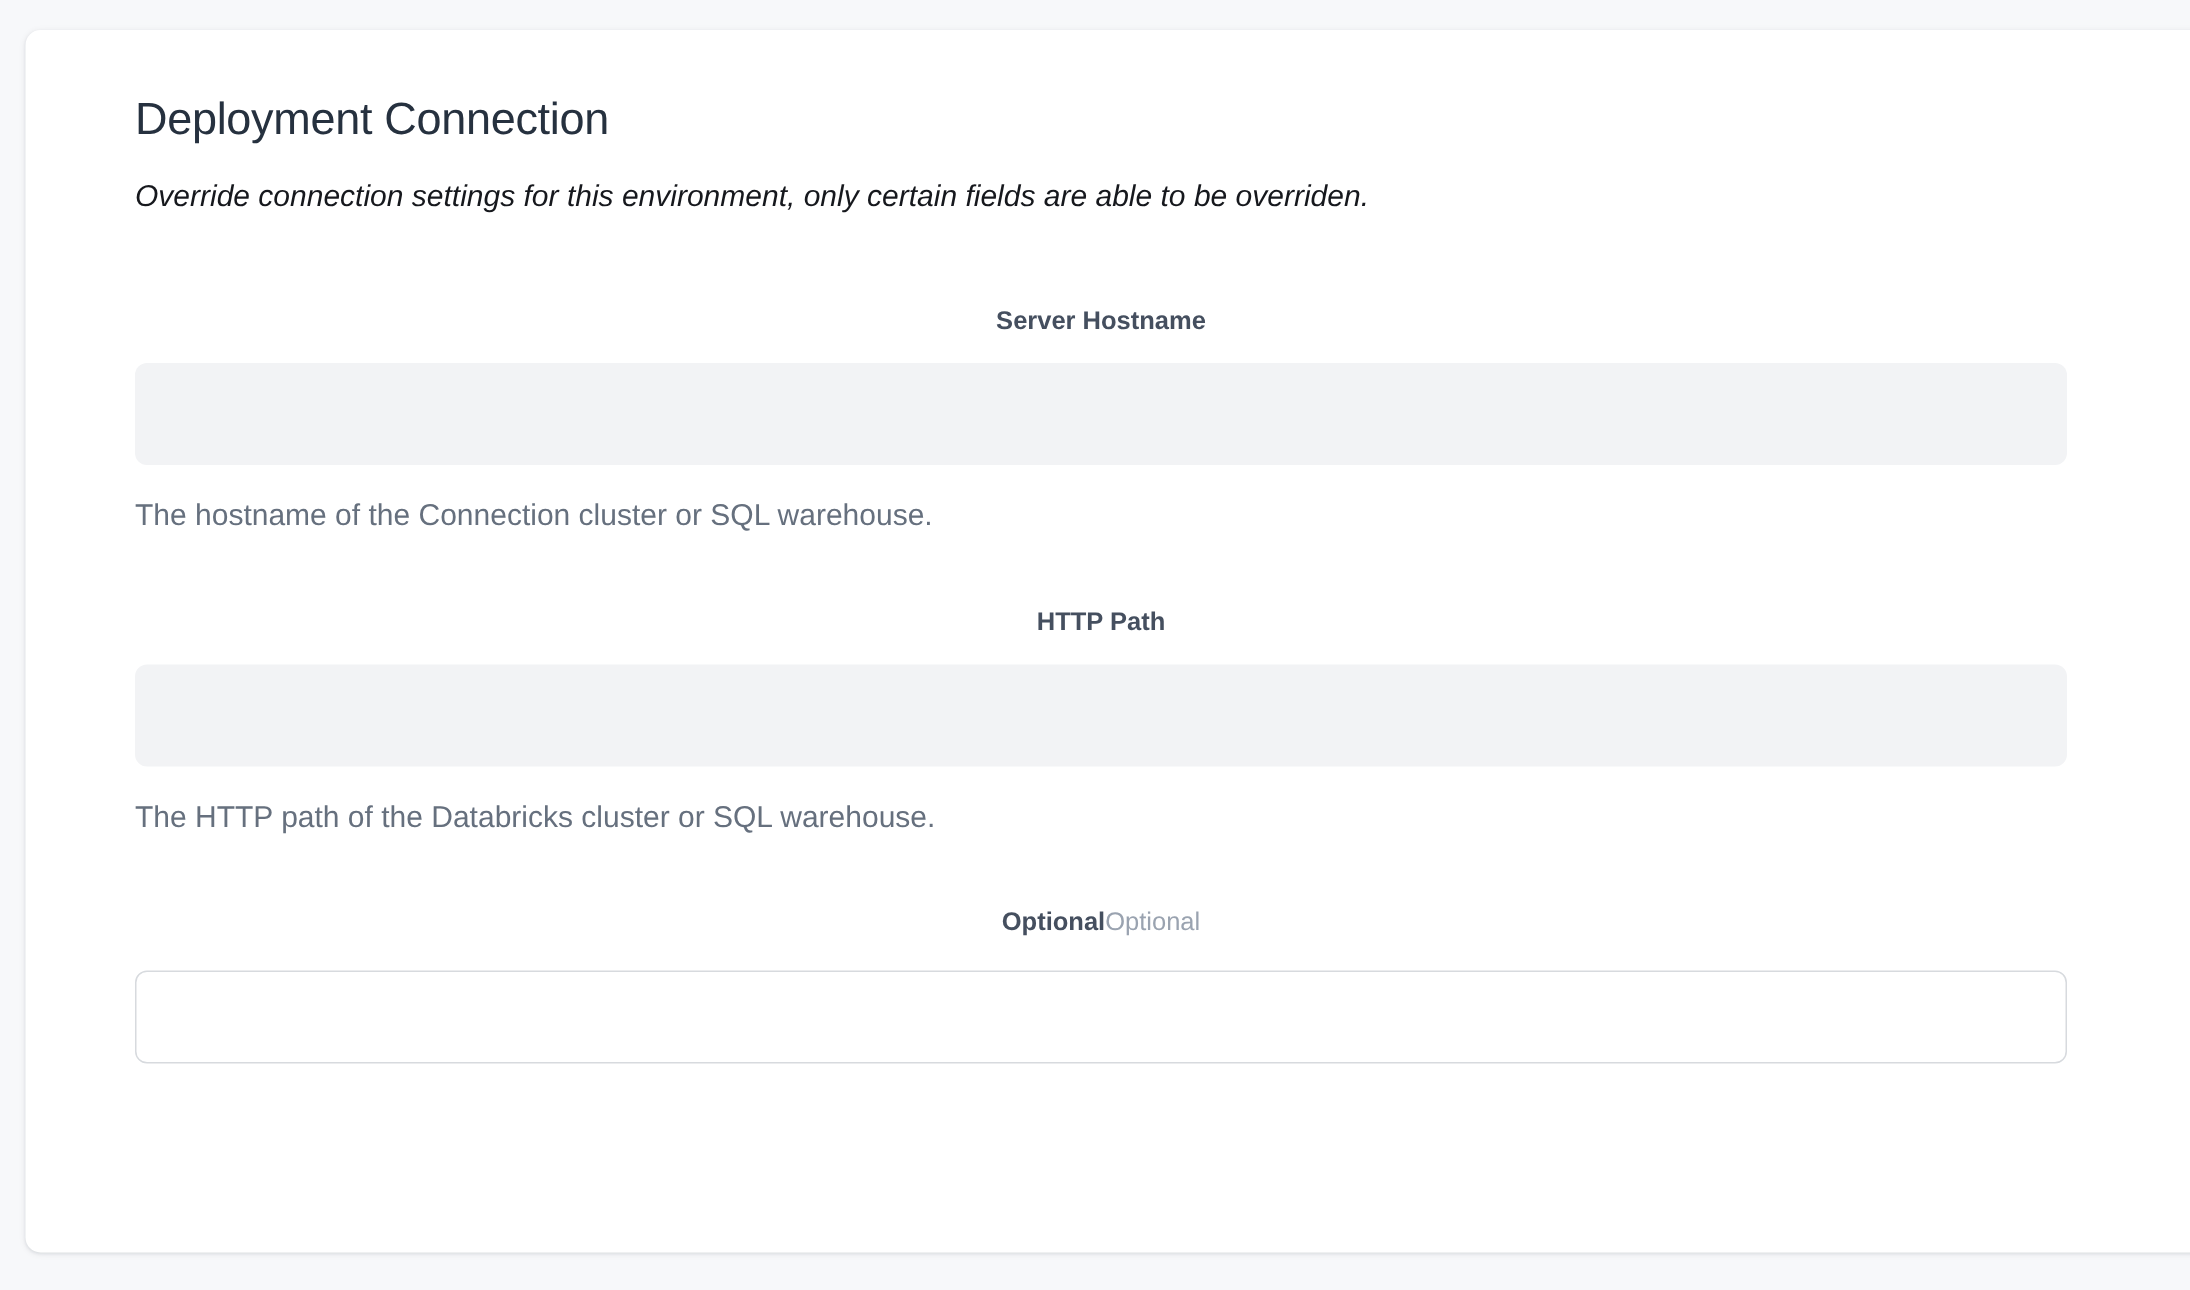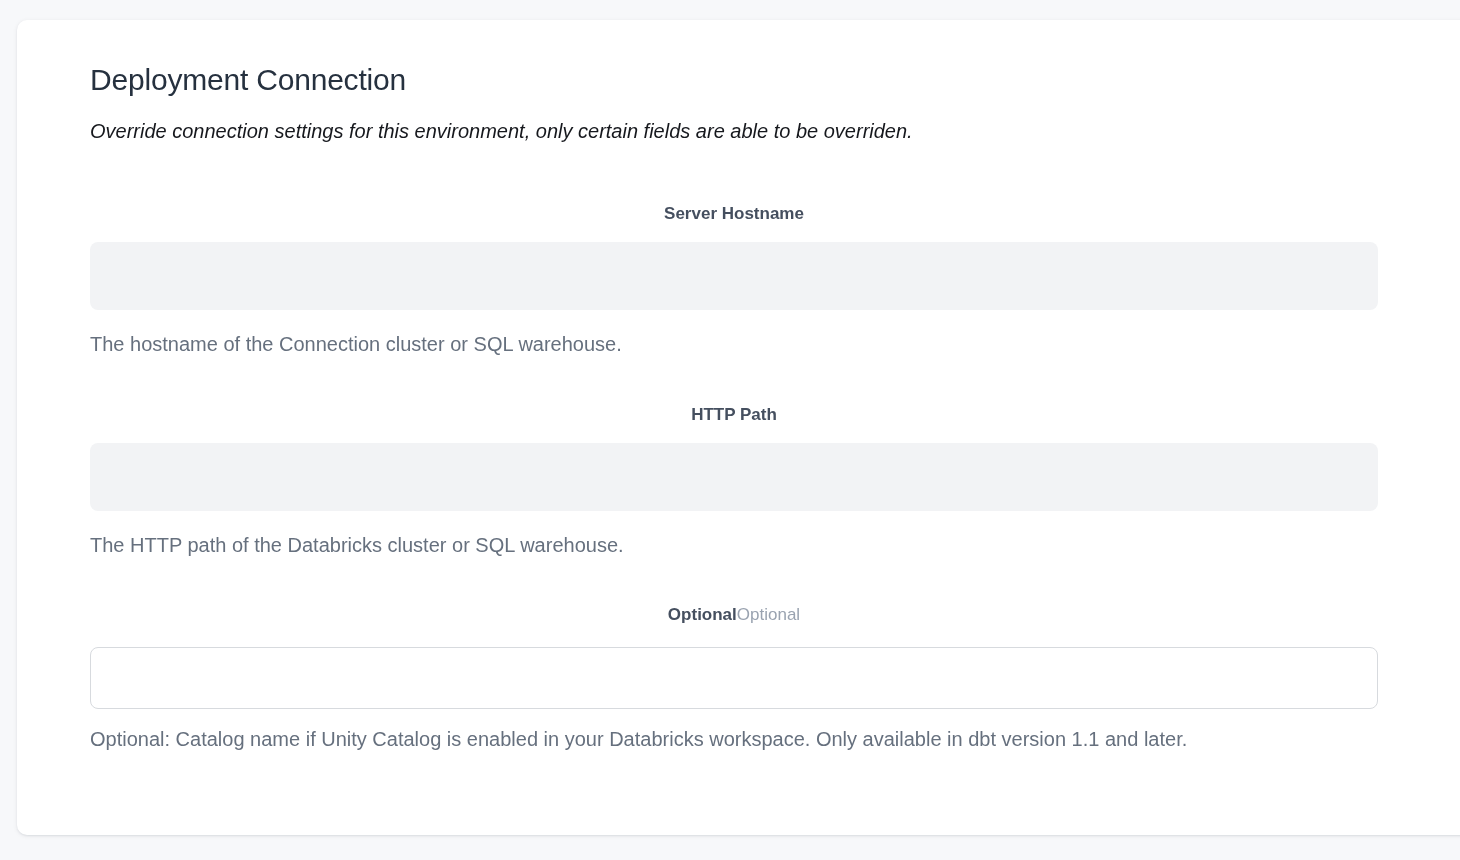--- a/index.html
+++ b/index.html
@@ -114,17 +114,16 @@
       <input type="text" class="text-input disabled" disabled="" value="" style="">
       <p class="help-text">The HTTP path of the Databricks cluster or SQL warehouse.</p>
     </div>
 
     <div class="field-group third">
       <div class="label-row">
         <label class="field-label">Optional</label>
         <span class="optional-badge">Optional</span>
       </div>
       <input type="text" class="text-input enabled" value="" style="">
-      <p class="help-text tight">Optional: Catalog name if Unity Catalog is enabled in your Databricks workspace. Only available in dbt version 1.1 and later.</p>
     </div>
 
   </div>
 </div>
 
 </body></html>

